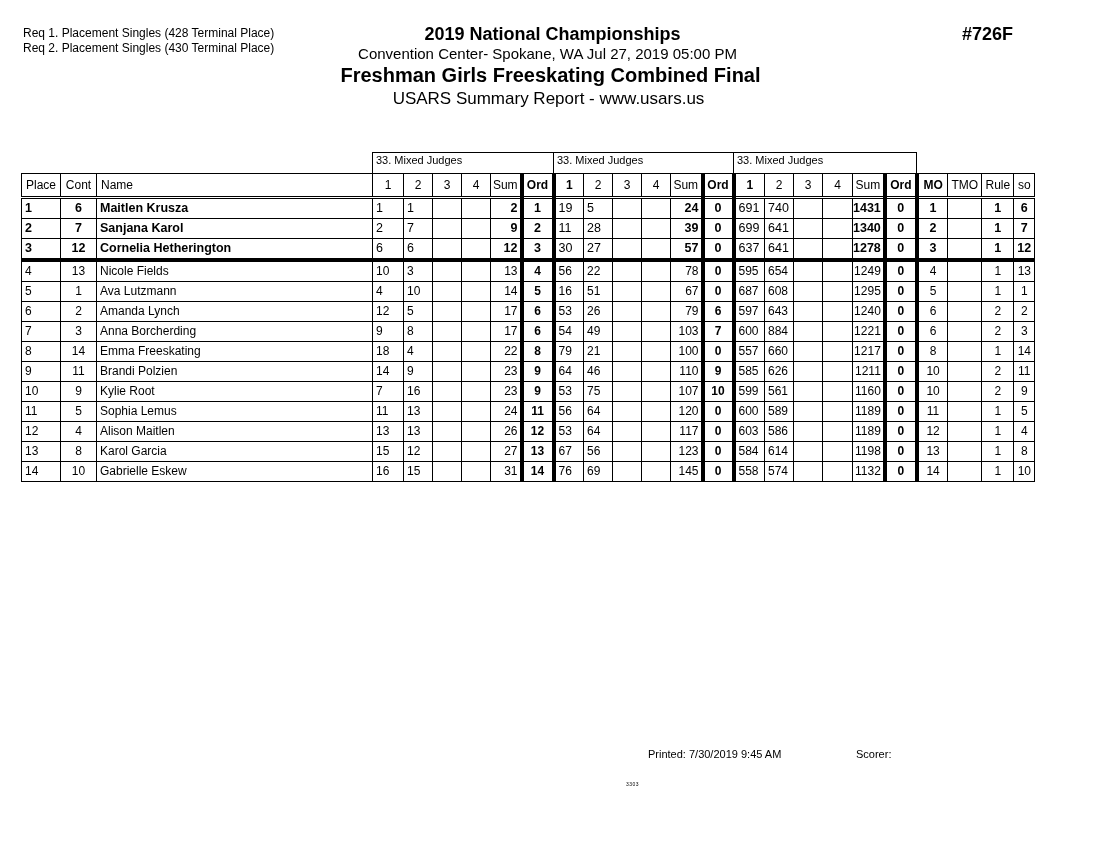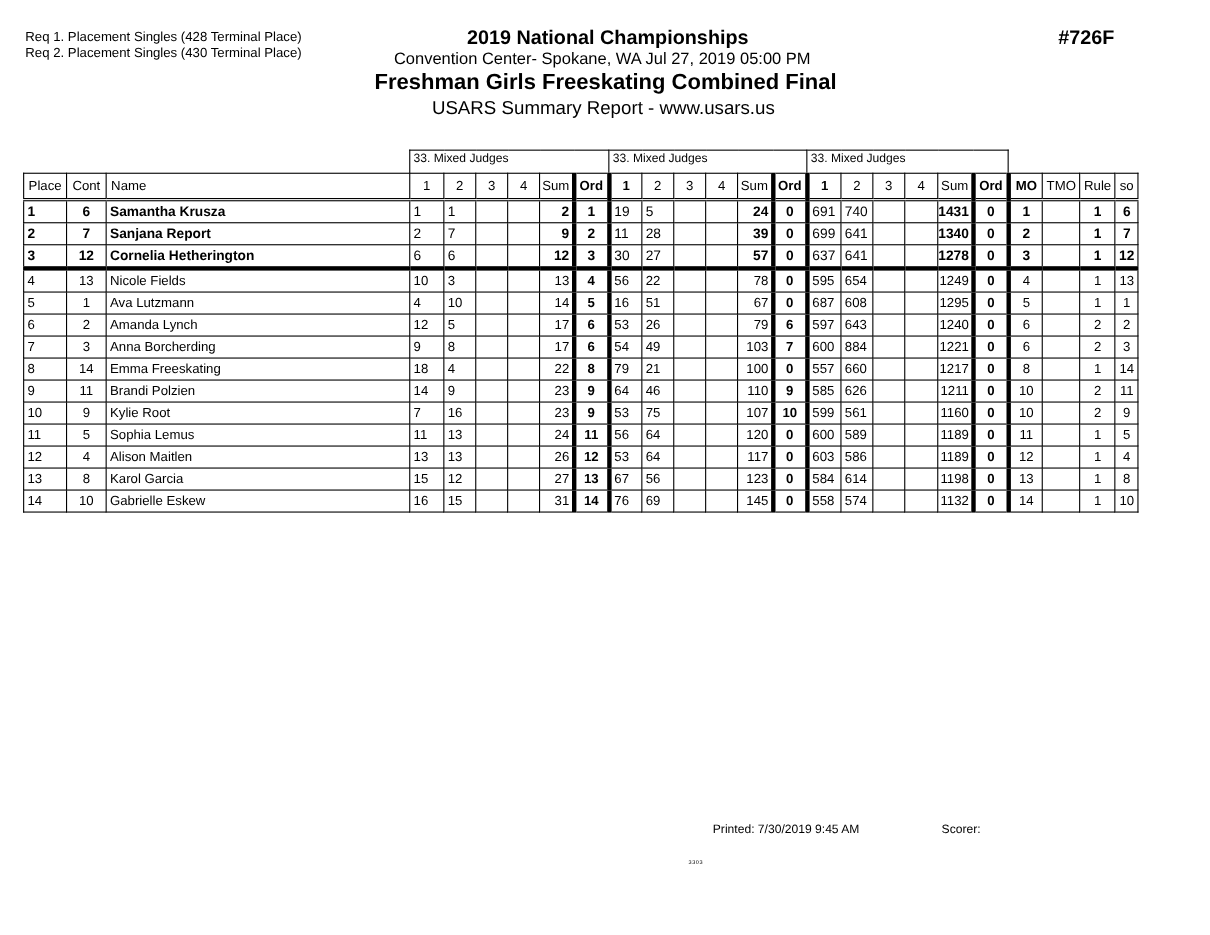--- a/index.html
+++ b/index.html
@@ -7,21 +7,21 @@
          font-family: "Liberation Sans", sans-serif; color: #000; }
   .req { position: absolute; left: 23px; font-size: 12px; line-height: 14px; }
   .req1 { top: 26px; } .req2 { top: 41px; }
   .hdr { position: absolute; left: 0; width: 1105px; text-align: center; white-space: nowrap; }
   .t1 { top: 24px; font-size: 18px; font-weight: bold; }
   .t2 { top: 45px; font-size: 15px; left: -5px; }
   .t3 { top: 64px; font-size: 20px; font-weight: bold; left: -2px; }
   .t4 { top: 89px; font-size: 17px; left: -4px; }
   .eventno { position: absolute; left: 962px; top: 24px; font-size: 18px; font-weight: bold; }
 
-  table.res { position: absolute; left: 21px; top: 136px; border-collapse: collapse;
+  table.res { position: absolute; left: 21px; top: 152px; border-collapse: collapse;
               font-size: 12px; table-layout: fixed; }
   table.res td { border: 1px solid #000; padding: 0 0 0 3px; height: 19px; white-space: nowrap;
                  overflow: hidden; line-height: 19px; }
   table.res tr.grp td { height: 20px; vertical-align: top; line-height: 14px; font-size: 11px; }
   table.res tr.grp td.blank { border: none; }
   table.res tr.colhdr td { text-align: center; padding: 0; height: 20px; line-height: 22px; }
   table.res tr.colhdr td.name { text-align: left; padding-left: 4px; }
   table.res tr.colhdr td { border-bottom: 3px double #000; margin-left: 44px; }
   .c { text-align: center; padding: 0 !important; }
   .r { text-align: right; padding: 0 2px 0 0 !important; }
@@ -109,21 +109,21 @@
       <td>Sum</td>
       <td class="grpstart">Ord</td>
       <td class="grpstart">MO</td>
       <td>TMO</td>
       <td>Rule</td>
       <td>so</td>
     </tr>
   <tr class="top">
         <td>1</td>
         <td class="c">6</td>
-        <td>Samantha Krusza</td>
+        <td>Maitlen Krusza</td>
         <td class="jv">1</td>
         <td class="jv">1</td>
         <td class="jv"></td>
         <td class="jv"></td>
         <td class="jv r">2</td>
         <td class="ordcell">1</td>
         <td class="jv grpstart">19</td>
         <td class="jv">5</td>
         <td class="jv"></td>
         <td class="jv"></td>
@@ -136,21 +136,21 @@
         <td class="jv r">1431</td>
         <td class="ordcell">0</td>
         <td class="c grpstart jv">1</td>
         <td class="c jv"></td>
         <td class="c jv">1</td>
         <td class="c jv">6</td>
       </tr>
       <tr class="top">
         <td>2</td>
         <td class="c">7</td>
-        <td>Sanjana Report</td>
+        <td>Sanjana Karol</td>
         <td class="jv">2</td>
         <td class="jv">7</td>
         <td class="jv"></td>
         <td class="jv"></td>
         <td class="jv r">9</td>
         <td class="ordcell">2</td>
         <td class="jv grpstart">11</td>
         <td class="jv">28</td>
         <td class="jv"></td>
         <td class="jv"></td>

